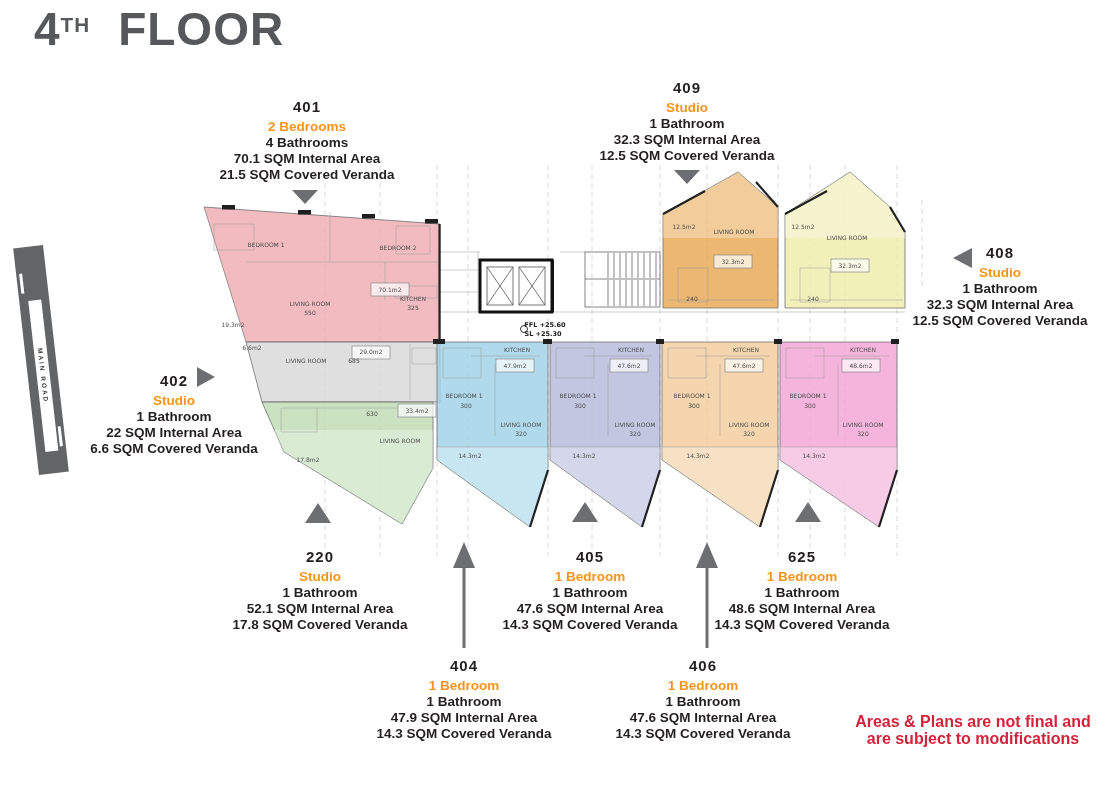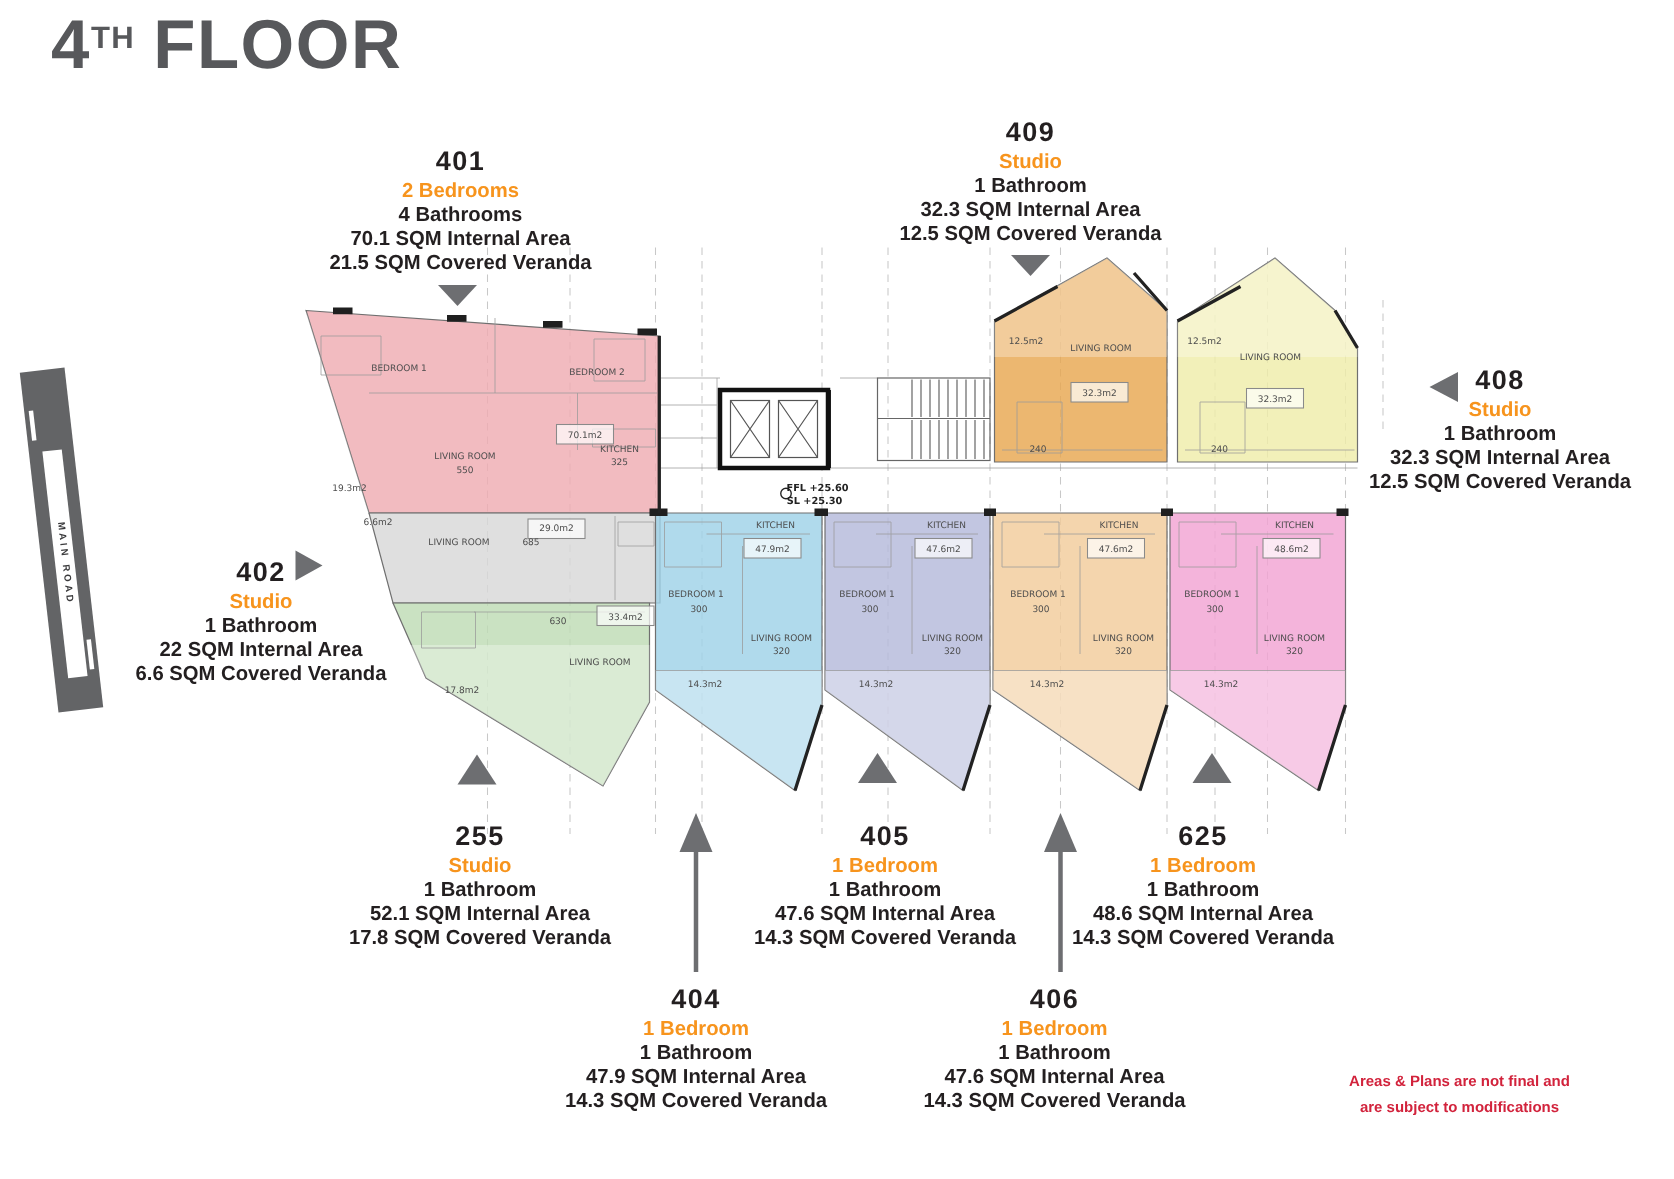--- a/index.html
+++ b/index.html
@@ -2,27 +2,27 @@
 <html style="--accent: #f7941d; --ink: #231f20; --title: #57585b; --arrow: #6d6e71; --red: #d2233c; --road: #636466;"><head>
 <meta charset="utf-8">
 <style>
   html,body{margin:0;padding:0;background:#fff;}
   .stage{position:relative;width:1116px;height:786px;overflow:hidden;background:#fff;
          font-family:"Liberation Sans",sans-serif;}
   .plan-svg{position:absolute;left:0;top:0;}
   .title{position:absolute;left:34px;top:2px;font-size:46px;font-weight:800;
          color:var(--title);letter-spacing:1px;}
   .title sup{font-size:0.45em;vertical-align:0.62em;letter-spacing:1px;}
-  .title .t-word{margin-left:12px;}
+  .title .t-word{margin-left:28px;}
   .callout{position:absolute;transform:translateX(-50%);text-align:center;white-space:nowrap;}
-  .u-num{font-size:18px;font-weight:800;color:var(--ink);line-height:20px;margin-bottom:2px;letter-spacing:1px;}
+  .u-num{font-size:15px;font-weight:800;color:var(--ink);line-height:20px;margin-bottom:2px;letter-spacing:1px;}
   .u-type,.u-line{font-size:13.5px;font-weight:700;line-height:16px;color:var(--ink);}
   .u-type{color:var(--accent);}
   .disclaimer{position:absolute;left:973px;top:713px;transform:translateX(-50%);
-              color:var(--red);font-size:10px;font-weight:700;line-height:17px;
+              color:var(--red);font-size:16px;font-weight:700;line-height:17px;
               text-align:center;white-space:nowrap;}
   .road{position:absolute;left:26px;top:246px;width:30px;height:228px;
         background:var(--road);transform:rotate(-6.5deg);}
   .road-lane{position:absolute;left:9px;top:54px;width:13px;height:152px;background:#fff;
              display:flex;align-items:center;justify-content:center;}
   .road-label{writing-mode:vertical-rl;font-size:6.5px;font-weight:700;letter-spacing:2px;color:#3a3a3c;}
   .road-dash{position:absolute;width:3px;height:20px;background:#fff;}
   .road-dash-top{left:3px;top:26px;}
   .road-dash-bottom{right:3px;bottom:26px;}
   #room-labels text{font-size:6px;fill:#4d4d4d;text-anchor:middle;font-family:"DejaVu Sans",sans-serif;}
@@ -216,21 +216,21 @@
 
   <div class="callout" style="left:174px;top:371px">
     <div class="u-num">402</div>
     <div class="u-type">Studio</div>
     <div class="u-line">1 Bathroom</div>
     <div class="u-line">22 SQM Internal Area</div>
     <div class="u-line">6.6 SQM Covered Veranda</div>
   </div>
 
   <div class="callout" style="left:320px;top:547px">
-    <div class="u-num">255</div>
+    <div class="u-num">220</div>
     <div class="u-type">Studio</div>
     <div class="u-line">1 Bathroom</div>
     <div class="u-line">52.1 SQM Internal Area</div>
     <div class="u-line">17.8 SQM Covered Veranda</div>
   </div>
 
   <div class="callout" style="left:464px;top:656px">
     <div class="u-num">404</div>
     <div class="u-type">1 Bedroom</div>
     <div class="u-line">1 Bathroom</div>

